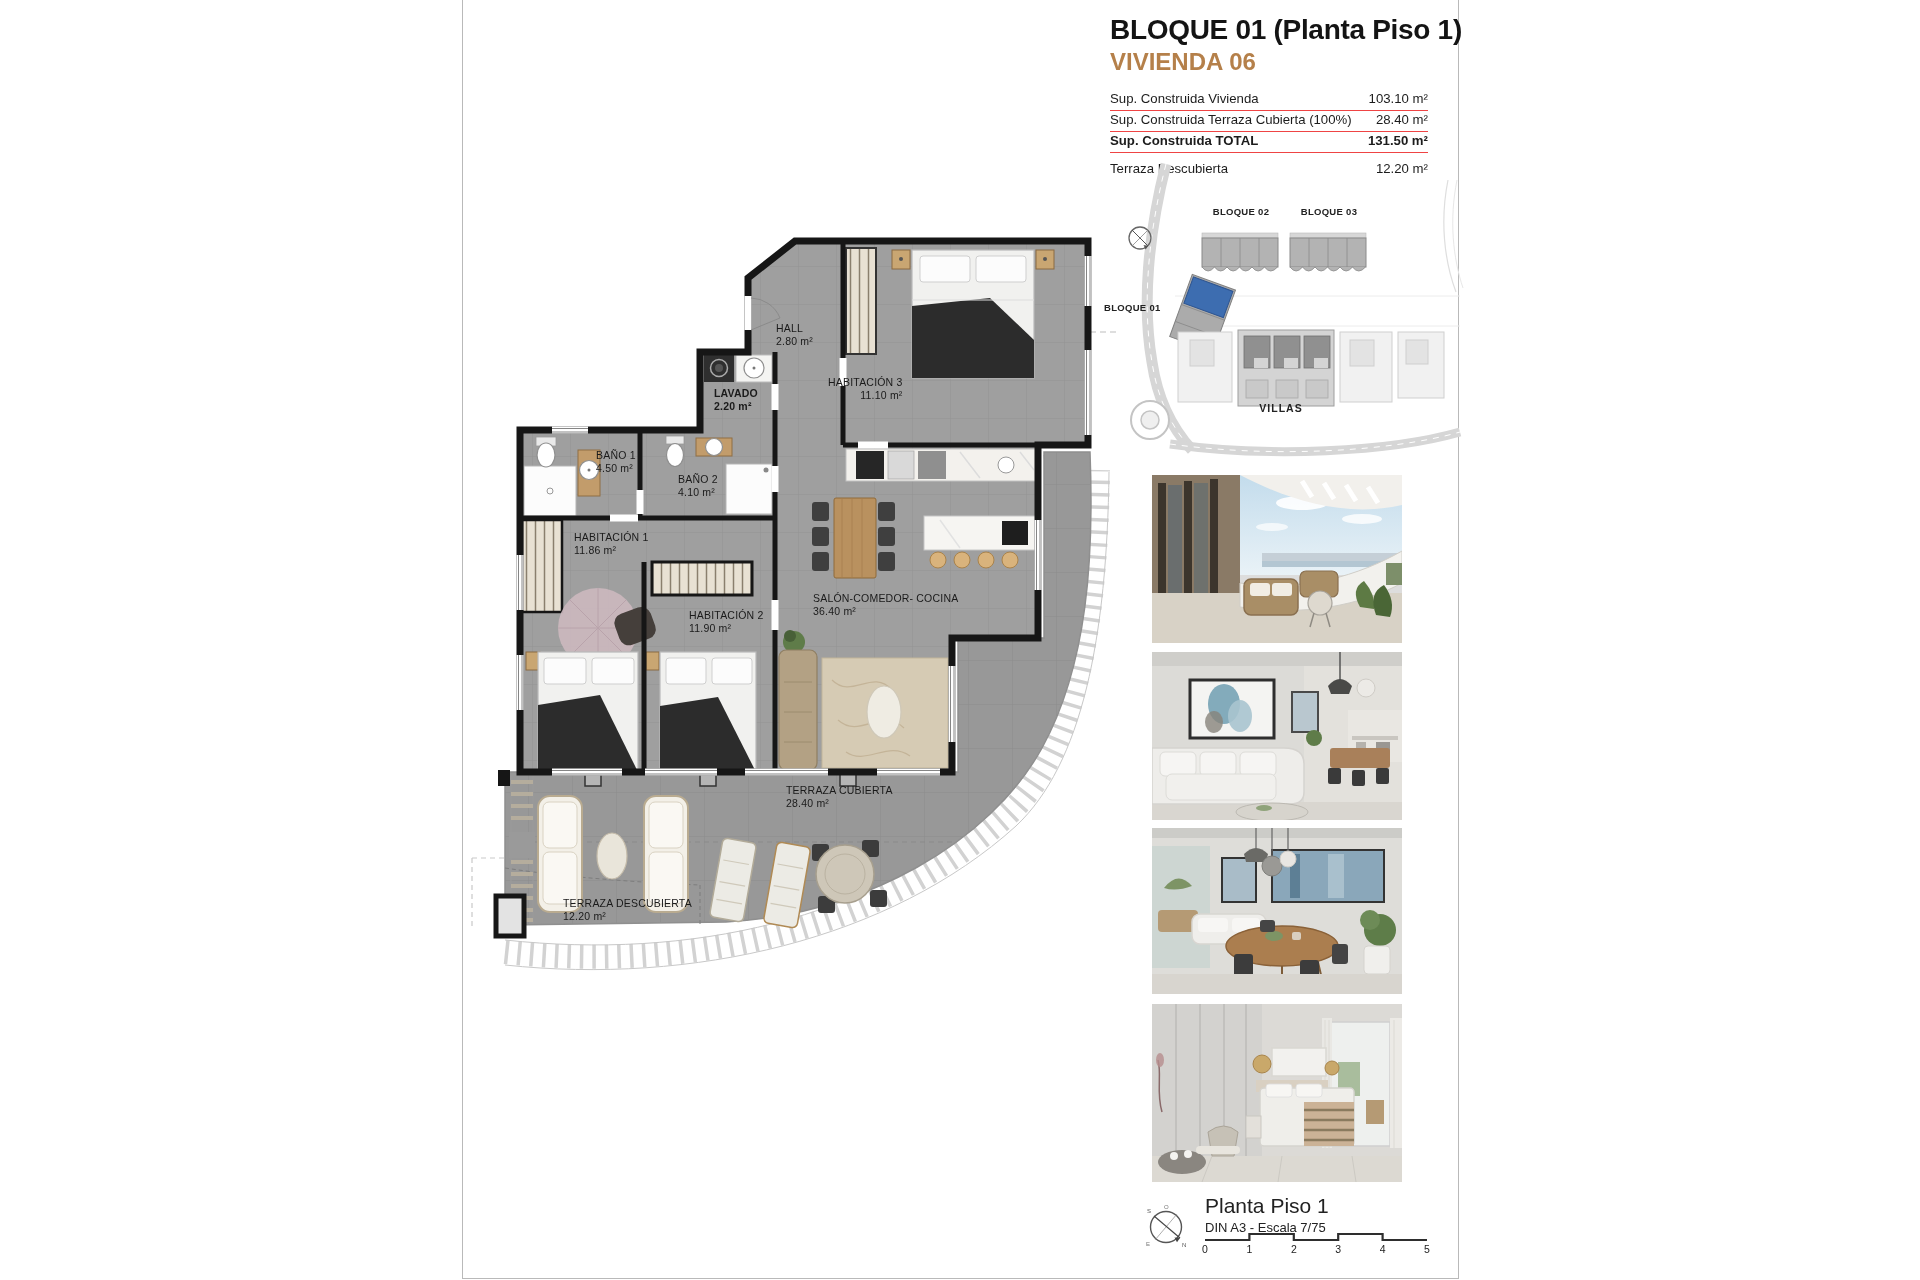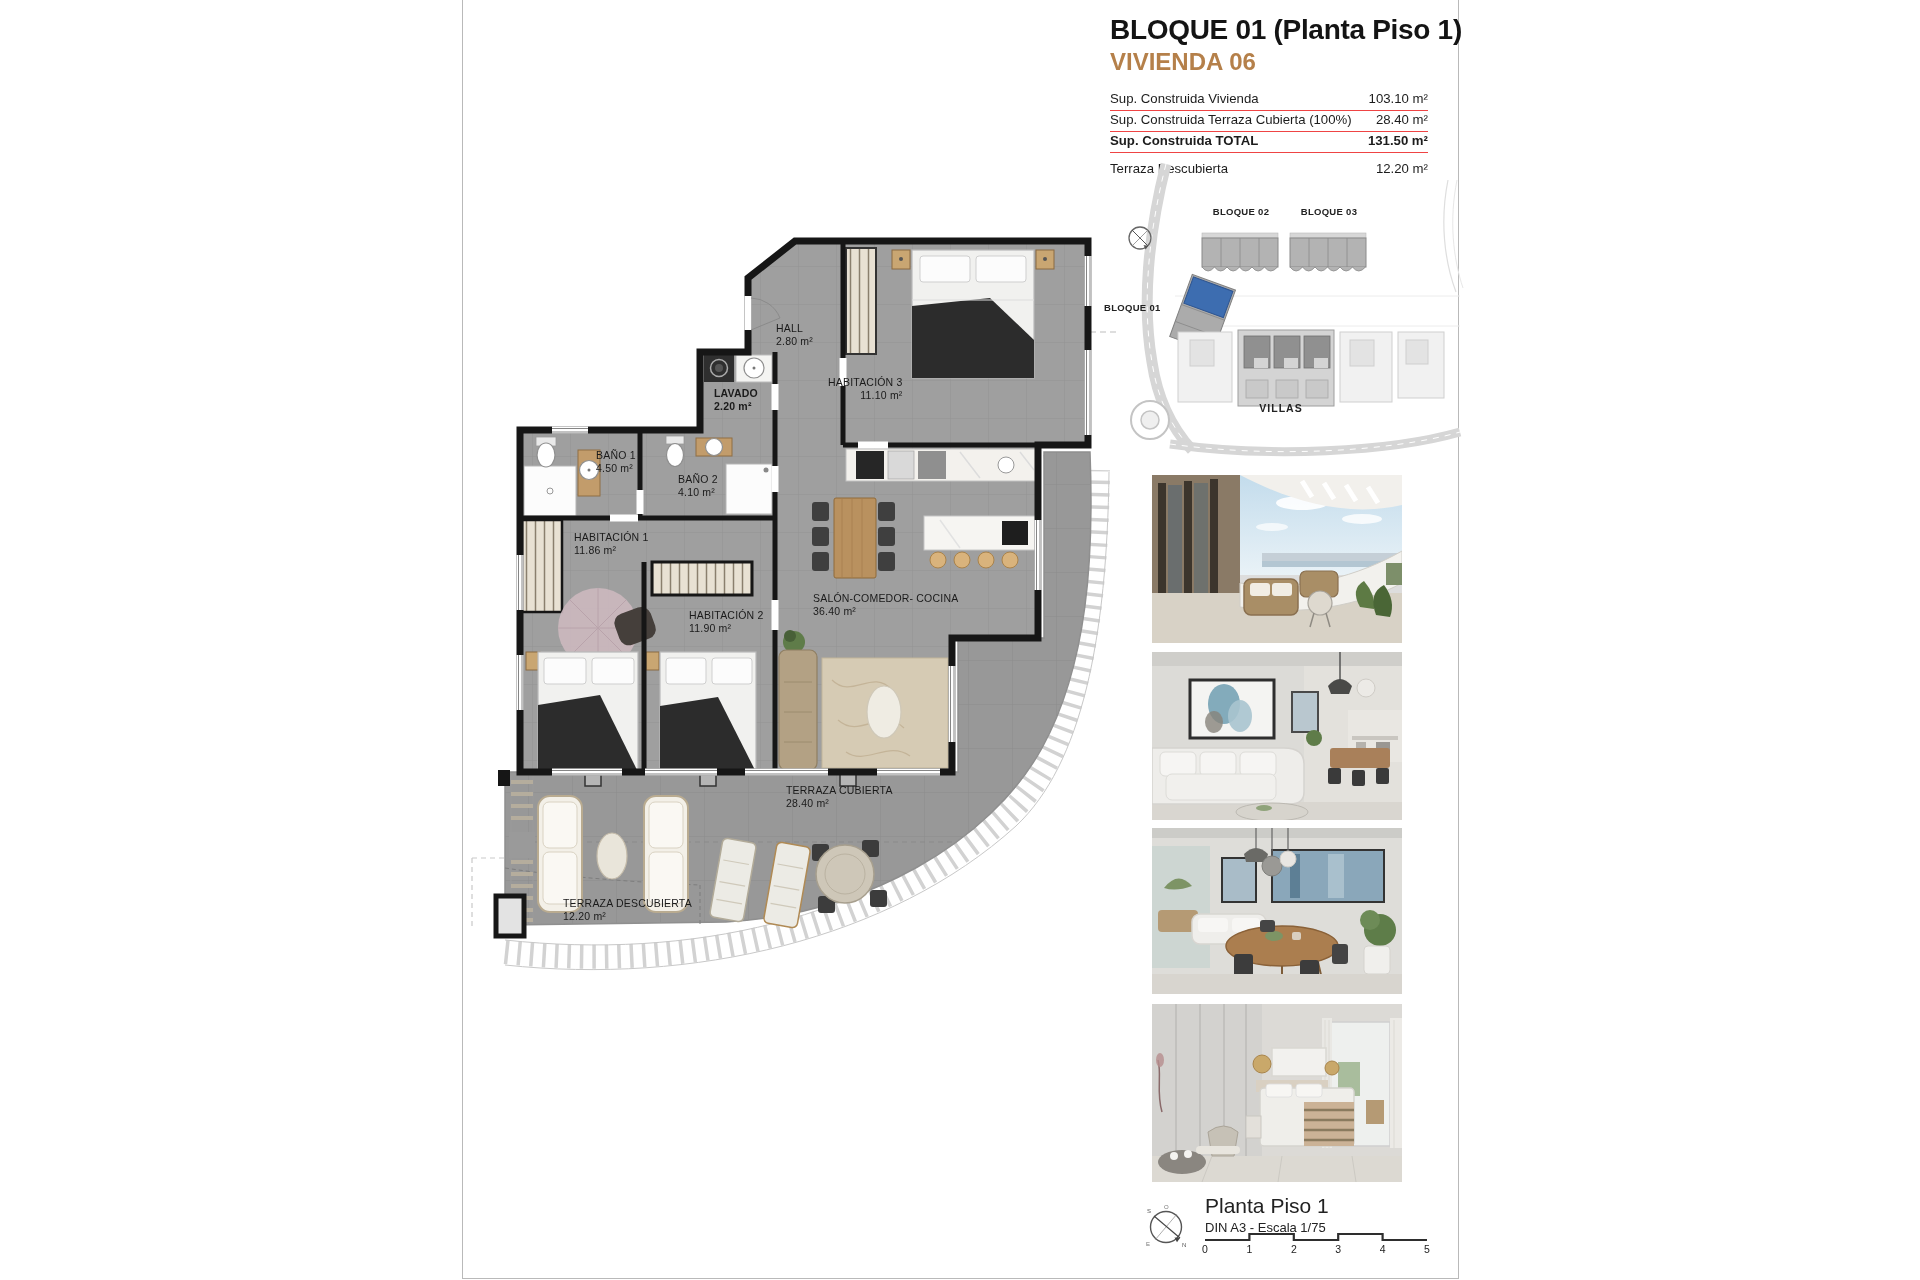--- a/index.html
+++ b/index.html
@@ -530,21 +530,21 @@
     <path d="M 34,11 L 12,37" stroke="#999" stroke-width="0.8"></path>
     <path d="M 11,13 L 37,35" stroke="#444" stroke-width="1.1"></path>
     <path d="M 37,35 l -5.5,-0.6 l 2.5,4.8 z" fill="#444"></path>
     <text x="39" y="44" font-size="6" fill="#555">N</text>
     <text x="4" y="10" font-size="6" fill="#555">S</text>
     <text x="21" y="6" font-size="6" fill="#777">O</text>
     <text x="3" y="43" font-size="6" fill="#777">E</text>
   </svg>
 
   <div id="ftr-title" class="abs">Planta Piso 1</div>
-  <div id="ftr-sub" class="abs">DIN A3 - Escala 1/75</div>
+  <div id="ftr-sub" class="abs">DIN A3 - Escala 7/75</div>
 
   <svg class="abs" style="left:1205px;top:1232px;" width="222" height="10" viewBox="0 0 222 10">
     <path d="M 0,8 H 44.4 V 2 H 88.8 V 8 H 133.2 V 2 H 177.6 V 8 H 222" stroke="#2e2e2e" stroke-width="2.2" fill="none"></path>
   </svg>
   <div id="scale-ticks" class="abs">
     <span style="left:0;">0</span>
     <span style="left:44.4px;">1</span>
     <span style="left:88.8px;">2</span>
     <span style="left:133.2px;">3</span>
     <span style="left:177.6px;">4</span>

